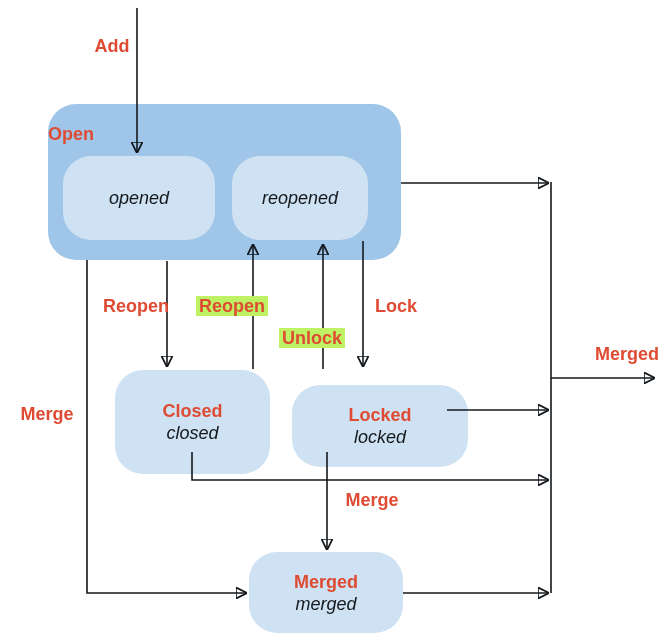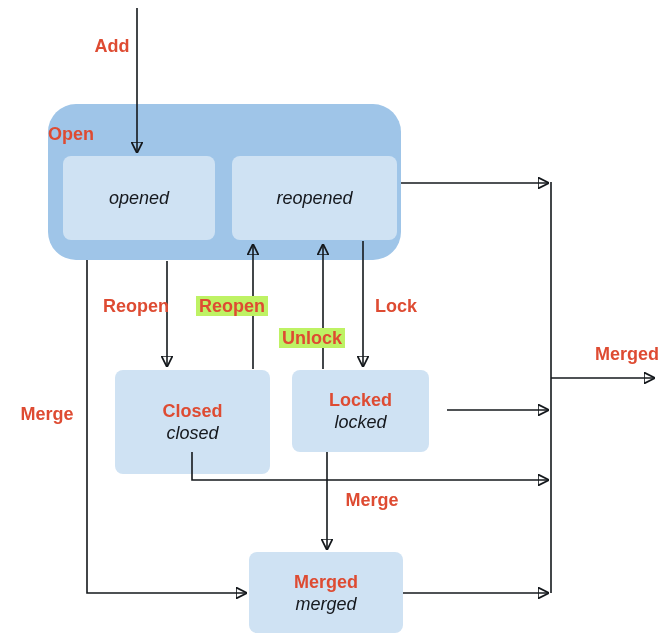--- a/index.html
+++ b/index.html
@@ -15,21 +15,21 @@
     font-family:"Liberation Sans",sans-serif;overflow:hidden;
   }
   .group{
     position:absolute;background:var(--container);border-radius:28px;
   }
   .group-title{
     position:absolute;left:0;right:0;top:21px;text-align:left;
     color:var(--red);font-weight:bold;font-size:18px;line-height:1;
   }
   .state{
-    position:absolute;background:var(--state);border-radius:8px;
+    position:absolute;background:var(--state);border-radius:28px;
     display:flex;flex-direction:column;align-items:center;justify-content:center;
   }
   .state .title{font-weight:bold;color:var(--red);font-size:18px;line-height:22px;}
   .state .sub{font-style:italic;color:var(--ink);font-size:18px;line-height:22px;}
   .edges{position:absolute;left:0;top:0;pointer-events:none;}
   .edges path{stroke:var(--line);stroke-width:1.6;fill:none;}
   .edge-label{
     position:absolute;transform:translate(-50%,-50%);
     color:var(--red);font-weight:bold;font-size:18px;line-height:1;white-space:nowrap;
   }
@@ -41,30 +41,30 @@
 <div class="stage">
 
   <div class="group" style="left:48px;top:104px;width:353px;height:156px;">
     <div class="group-title">Open</div>
   </div>
 
   <div class="state" style="left:63px;top:156px;width:152px;height:84px;">
     <span class="sub">opened</span>
   </div>
 
-  <div class="state" style="left:232px;top:156px;width:165px;height:84px;">
+  <div class="state" style="left:232px;top:156px;width:136px;height:84px;">
     <span class="sub">reopened</span>
   </div>
 
   <div class="state" style="left:115px;top:370px;width:155px;height:104px;">
     <span class="title">Closed</span>
     <span class="sub">closed</span>
   </div>
 
-  <div class="state" style="left:292px;top:370px;width:137px;height:82px;">
+  <div class="state" style="left:292px;top:385px;width:176px;height:82px;">
     <span class="title">Locked</span>
     <span class="sub">locked</span>
   </div>
 
   <div class="state" style="left:249px;top:552px;width:154px;height:81px;">
     <span class="title">Merged</span>
     <span class="sub">merged</span>
   </div>
 
   <svg class="edges" width="670" height="643" viewBox="0 0 670 643">

